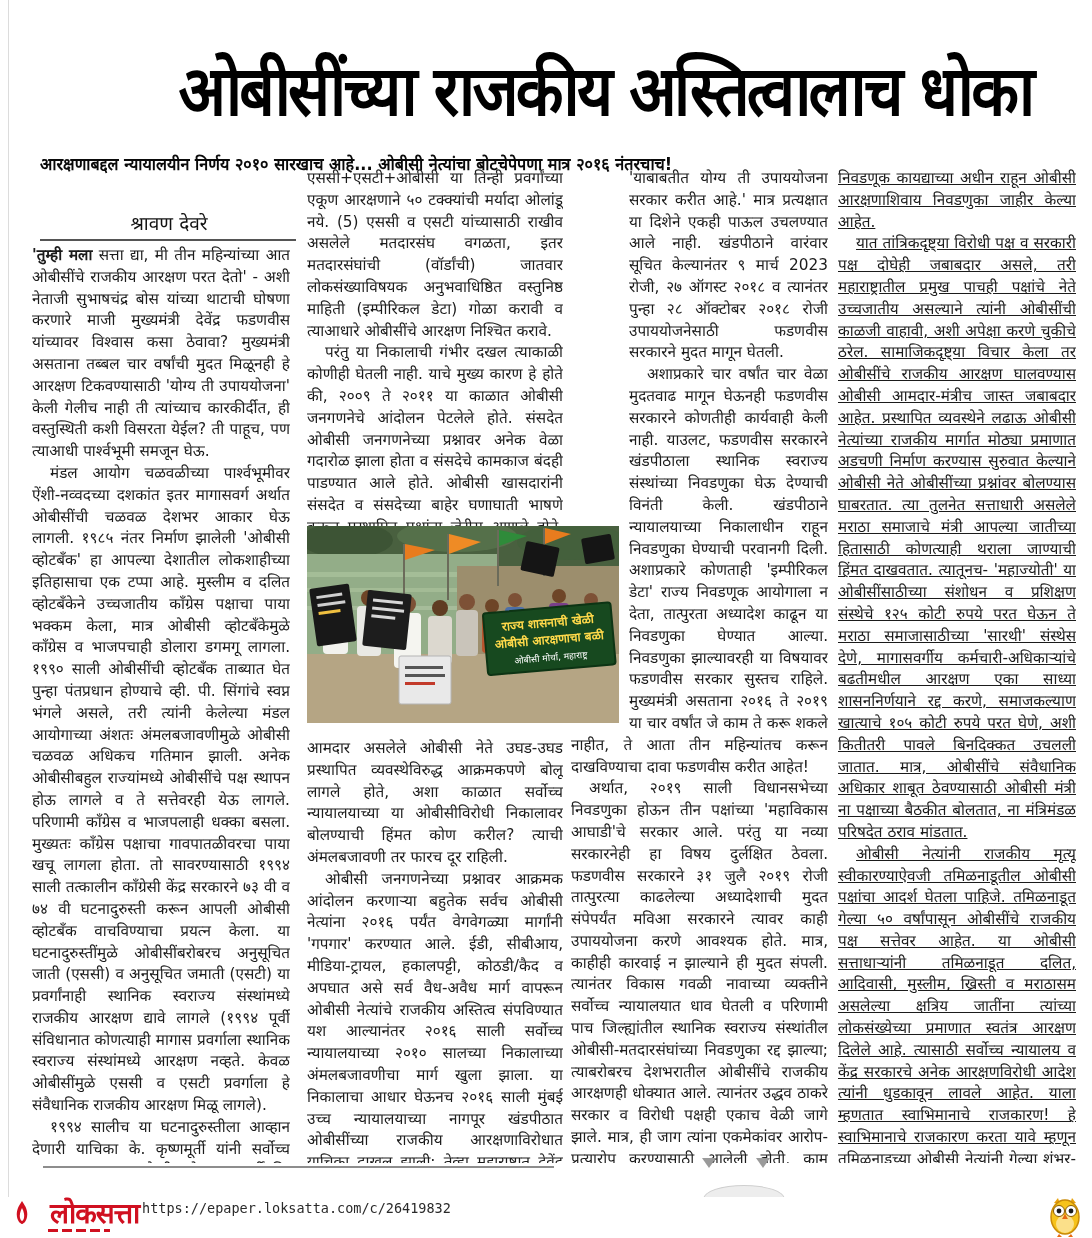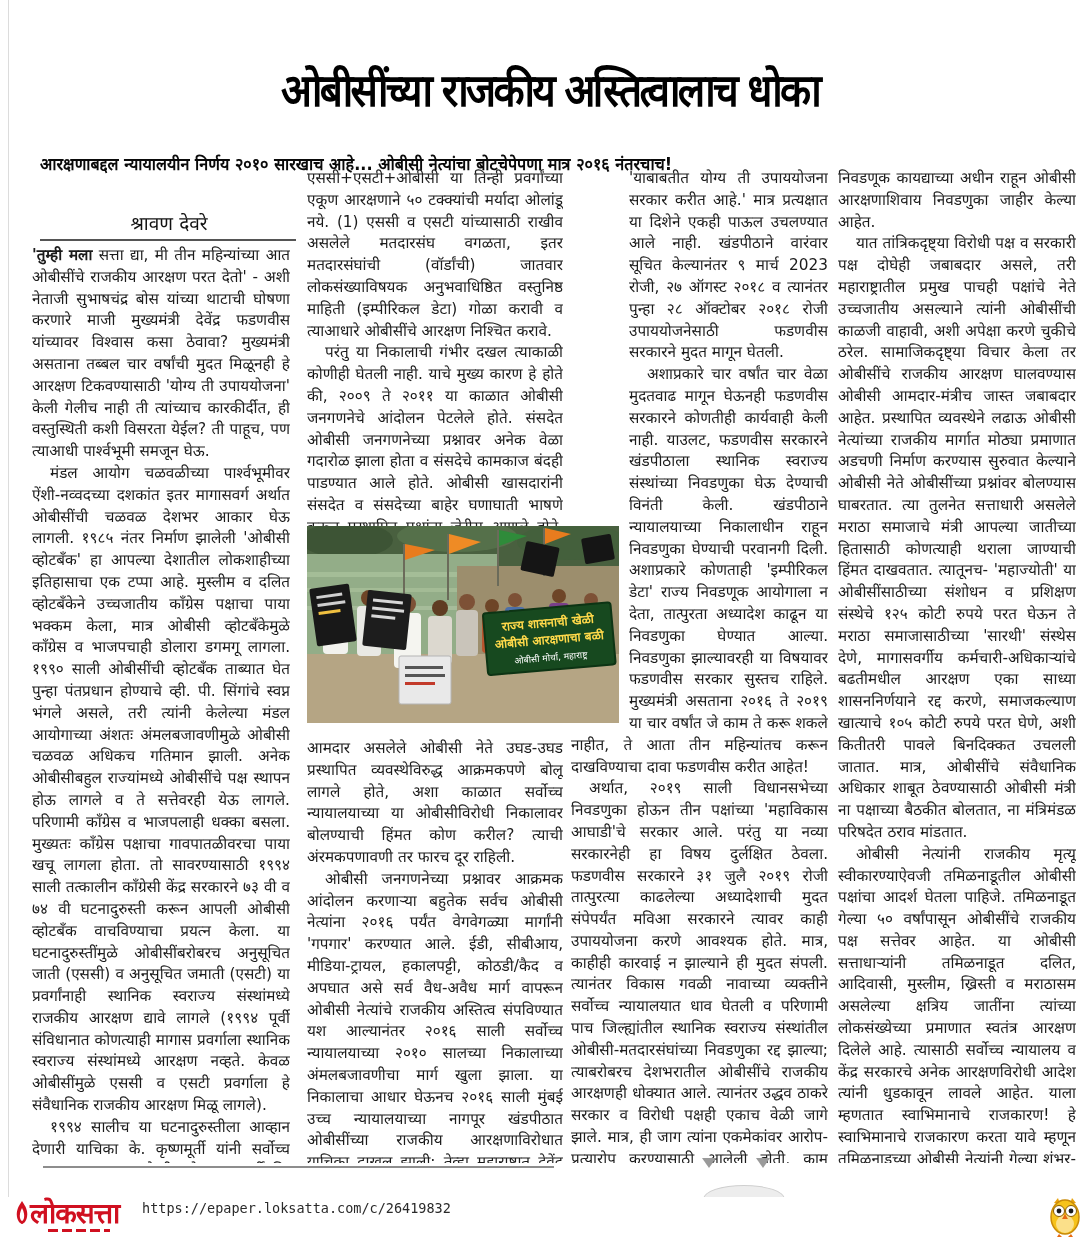--- a/index.html
+++ b/index.html
@@ -4,56 +4,56 @@
 <style>
   html,body{margin:0;padding:0;}
   body{
     width:1092px;height:1238px;position:relative;background:#ffffff;
     font-family:"DejaVu Sans","Liberation Sans",sans-serif;color:#161616;overflow:hidden;
   }
   .left-border{position:absolute;left:8px;top:0;width:1px;height:1197px;background:#dcdcdc;}
   
   .headline{
     position:absolute;left:20px;right:12px;top:40px;height:104px;
-    font-size:45px;font-weight:900;color:#000;text-align:center;
+    font-size:69px;font-weight:900;color:#000;text-align:right;
     letter-spacing:-3px;white-space:nowrap;overflow:hidden;line-height:102px;
   }
   .headline span{display:inline-block;transform:scaleX(.9);transform-origin:center;}
   .subheadline{
     position:absolute;left:40px;right:8px;top:146px;height:38px;
     font-size:17px;font-weight:800;color:#0a0a0a;white-space:nowrap;overflow:hidden;line-height:36px;
   }
   .subheadline span{display:inline-block;transform:scaleX(.95);transform-origin:left;}
   .byline{position:absolute;left:40px;top:210px;width:258px;text-align:center;
     font-size:19px;font-weight:400;color:#111;}
   .byline-rule{position:absolute;left:40px;top:239px;width:256px;height:2px;background:#555;}
   
   .col{position:absolute;font-size:15.3px;line-height:21.8px;text-align:justify;
     overflow:hidden;color:#1b1b1b;}
   .col p{margin:0;text-indent:18px;}
   .col p.noindent{text-indent:0;}
   #col1{left:32px;top:245px;width:258px;height:918px;}
   #col2{left:307px;top:168px;width:256px;height:995px;}
   #col3{left:571px;top:168px;width:257px;height:995px;}
-  #col4{left:838px;top:168px;width:238px;height:995px;}
+  #col4{left:838px;top:168px;width:238px;height:995px;text-decoration:underline;}
   .col2-top{height:358px;overflow:hidden;}
   .photo-gap{height:212px;}
   .photo-cut{float:left;width:58px;height:200px;margin-top:358px;}
   
   #photo{position:absolute;left:307px;top:526px;width:312px;height:197px;
     box-shadow:0 0 0 1px #c9c9c9 inset;}
   
   .bottom-rule{position:absolute;left:43px;top:1166px;width:511px;height:2px;background:#8d8d8d;}
   .curl-tri{position:absolute;width:0;height:0;border-left:7px solid transparent;
     border-right:7px solid transparent;border-top:10px solid #9a9a9a;}
   .curl-ellipse{position:absolute;left:703px;top:1185px;width:80px;height:26px;
     border-radius:50%;background:#ededed;border:1px solid #cfcfcf;}
   .footer{position:absolute;left:0;top:1197px;width:1092px;height:41px;background:#ffffff;}
   .logo-wrap{position:absolute;left:14px;top:3px;display:flex;align-items:flex-start;}
-  .logo-text{font-size:28px;font-weight:900;color:#d01020;line-height:28px;letter-spacing:-1px;}
+  .logo-text{font-size:28px;font-weight:900;color:#d01020;line-height:28px;letter-spacing:-1px;margin-left:20px;}
   .logo-tagline{width:62px;height:3px;margin:1px 0 0 18px;
     background:repeating-linear-gradient(90deg,#d01020 0 10px,transparent 10px 14px);}
   .stamp{position:absolute;left:142px;top:2px;font-family:"DejaVu Sans Mono","Liberation Mono",monospace;
     font-size:13.5px;color:#2a2a2a;line-height:18px;white-space:nowrap;}
   .owl{position:absolute;right:8px;top:0px;}
 </style>
 </head>
 <body>
 
 <div class="left-border"></div>
@@ -64,25 +64,25 @@
 <div class="byline-rule"></div>
 
 <div id="col1" class="col">
   <p class="noindent"><b>'तुम्ही मला</b><span> सत्ता द्या, मी तीन महिन्यांच्या आत ओबीसींचे राजकीय आरक्षण परत देतो' - अशी नेताजी सुभाषचंद्र बोस यांच्या थाटाची घोषणा करणारे माजी मुख्यमंत्री देवेंद्र फडणवीस यांच्यावर विश्वास कसा ठेवावा? मुख्यमंत्री असताना तब्बल चार वर्षांची मुदत मिळूनही हे आरक्षण टिकवण्यासाठी 'योग्य ती उपाययोजना' केली गेलीच नाही ती त्यांच्याच कारकीर्दीत, ही वस्तुस्थिती कशी विसरता येईल? ती पाहूच, पण त्याआधी पार्श्वभूमी समजून घेऊ.</span></p>
   <p>मंडल आयोग चळवळीच्या पार्श्वभूमीवर ऐंशी-नव्वदच्या दशकांत इतर मागासवर्ग अर्थात ओबीसींची चळवळ देशभर आकार घेऊ लागली. १९८५ नंतर निर्माण झालेली 'ओबीसी व्होटबँक' हा आपल्या देशातील लोकशाहीच्या इतिहासाचा एक टप्पा आहे. मुस्लीम व दलित व्होटबँकेने उच्चजातीय काँग्रेस पक्षाचा पाया भक्कम केला, मात्र ओबीसी व्होटबँकेमुळे काँग्रेस व भाजपचाही डोलारा डगमगू लागला. १९९० साली ओबीसींची व्होटबँक ताब्यात घेत पुन्हा पंतप्रधान होण्याचे व्ही. पी. सिंगांचे स्वप्न भंगले असले, तरी त्यांनी केलेल्या मंडल आयोगाच्या अंशतः अंमलबजावणीमुळे ओबीसी चळवळ अधिकच गतिमान झाली. अनेक ओबीसीबहुल राज्यांमध्ये ओबीसींचे पक्ष स्थापन होऊ लागले व ते सत्तेवरही येऊ लागले. परिणामी काँग्रेस व भाजपलाही धक्का बसला. मुख्यतः काँग्रेस पक्षाचा गावपातळीवरचा पाया खचू लागला होता. तो सावरण्यासाठी १९९४ साली तत्कालीन काँग्रेसी केंद्र सरकारने ७३ वी व ७४ वी घटनादुरुस्ती करून आपली ओबीसी व्होटबँक वाचविण्याचा प्रयत्न केला. या घटनादुरुस्तींमुळे ओबीसींबरोबरच अनुसूचित जाती (एससी) व अनुसूचित जमाती (एसटी) या प्रवर्गांनाही स्थानिक स्वराज्य संस्थांमध्ये राजकीय आरक्षण द्यावे लागले (१९९४ पूर्वी संविधानात कोणत्याही मागास प्रवर्गाला स्थानिक स्वराज्य संस्थांमध्ये आरक्षण नव्हते. केवळ ओबीसींमुळे एससी व एसटी प्रवर्गाला हे संवैधानिक राजकीय आरक्षण मिळू लागले).</p>
   <p>१९९४ सालीच या घटनादुरुस्तीला आव्हान देणारी याचिका के. कृष्णमूर्ती यांनी सर्वोच्च न्यायालयात दाखल केली. 'के. कृष्णमूर्ती वि. भारत सरकार' या याचिकेचा निकाल २०१० साली आला. या निकालातील तीन महत्त्वाचे मुद्दे पुढीलप्रमाणे होते : (१) सर्वोच्च न्यायालयाने ७३ वी व ७४ वी घटनादुरुस्ती वैध ठरवली. (२)</p>
 </div>
 
 <div id="col2" class="col">
   <div class="col2-top">
-    <p class="noindent">एससी+एसटी+ओबीसी या तिन्ही प्रवर्गांच्या एकूण आरक्षणाने ५० टक्क्यांची मर्यादा ओलांडू नये. (1) एससी व एसटी यांच्यासाठी राखीव असलेले मतदारसंघ वगळता, इतर मतदारसंघांची (वॉर्डांची) जातवार लोकसंख्याविषयक अनुभवाधिष्ठित वस्तुनिष्ठ माहिती (इम्पीरिकल डेटा) गोळा करावी व त्याआधारे ओबीसींचे आरक्षण निश्चित करावे.</p>
+    <p class="noindent">एससी+एसटी+ओबीसी या तिन्ही प्रवर्गांच्या एकूण आरक्षणाने ५० टक्क्यांची मर्यादा ओलांडू नये. (5) एससी व एसटी यांच्यासाठी राखीव असलेले मतदारसंघ वगळता, इतर मतदारसंघांची (वॉर्डांची) जातवार लोकसंख्याविषयक अनुभवाधिष्ठित वस्तुनिष्ठ माहिती (इम्पीरिकल डेटा) गोळा करावी व त्याआधारे ओबीसींचे आरक्षण निश्चित करावे.</p>
     <p>परंतु या निकालाची गंभीर दखल त्याकाळी कोणीही घेतली नाही. याचे मुख्य कारण हे होते की, २००९ ते २०११ या काळात ओबीसी जनगणनेचे आंदोलन पेटलेले होते. संसदेत ओबीसी जनगणनेच्या प्रश्नावर अनेक वेळा गदारोळ झाला होता व संसदेचे कामकाज बंदही पाडण्यात आले होते. ओबीसी खासदारांनी संसदेत व संसदेच्या बाहेर घणाघाती भाषणे करून प्रस्थापित पक्षांना जेरीस आणले होते. उच्चजातीय पक्षांचेच खासदार-</p>
   </div>
   <div class="photo-gap"></div>
-  <p class="noindent">आमदार असलेले ओबीसी नेते उघड-उघड प्रस्थापित व्यवस्थेविरुद्ध आक्रमकपणे बोलू लागले होते, अशा काळात सर्वोच्च न्यायालयाच्या या ओबीसीविरोधी निकालावर बोलण्याची हिंमत कोण करील? त्याची अंरमकपणावणी तर फारच दूर राहिली.</p>
+  <p class="noindent">आमदार असलेले ओबीसी नेते उघड-उघड प्रस्थापित व्यवस्थेविरुद्ध आक्रमकपणे बोलू लागले होते, अशा काळात सर्वोच्च न्यायालयाच्या या ओबीसीविरोधी निकालावर बोलण्याची हिंमत कोण करील? त्याची अंमलबजावणी तर फारच दूर राहिली.</p>
   <p>ओबीसी जनगणनेच्या प्रश्नावर आक्रमक आंदोलन करणाऱ्या बहुतेक सर्वच ओबीसी नेत्यांना २०१६ पर्यंत वेगवेगळ्या मार्गांनी 'गपगार' करण्यात आले. ईडी, सीबीआय, मीडिया-ट्रायल, हकालपट्टी, कोठडी/कैद व अपघात असे सर्व वैध-अवैध मार्ग वापरून ओबीसी नेत्यांचे राजकीय अस्तित्व संपविण्यात यश आल्यानंतर २०१६ साली सर्वोच्च न्यायालयाच्या २०१० सालच्या निकालाच्या अंमलबजावणीचा मार्ग खुला झाला. या निकालाचा आधार घेऊनच २०१६ साली मुंबई उच्च न्यायालयाच्या नागपूर खंडपीठात ओबीसींच्या राजकीय आरक्षणाविरोधात याचिका दाखल झाली; तेव्हा महाराष्ट्रात देवेंद्र फडणवीस मुख्यमंत्री होते. खंडपीठासमोर झालेल्या पहिल्याच सुनावणीत फडणवीस सरकारतर्फे असे सांगण्यात आले की,</p>
 </div>
 
 <div id="col3" class="col">
   <span class="photo-cut"></span>
   <p class="noindent">'याबाबतीत योग्य ती उपाययोजना सरकार करीत आहे.' मात्र प्रत्यक्षात या दिशेने एकही पाऊल उचलण्यात आले नाही. खंडपीठाने वारंवार सूचित केल्यानंतर ९ मार्च 2023 रोजी, २७ ऑगस्ट २०१८ व त्यानंतर पुन्हा २८ ऑक्टोबर २०१८ रोजी उपाययोजनेसाठी फडणवीस सरकारने मुदत मागून घेतली.</p>
   <p>अशाप्रकारे चार वर्षांत चार वेळा मुदतवाढ मागून घेऊनही फडणवीस सरकारने कोणतीही कार्यवाही केली नाही. याउलट, फडणवीस सरकारने खंडपीठाला स्थानिक स्वराज्य संस्थांच्या निवडणुका घेऊ देण्याची विनंती केली. खंडपीठाने न्यायालयाच्या निकालाधीन राहून निवडणुका घेण्याची परवानगी दिली. अशाप्रकारे कोणताही 'इम्पीरिकल डेटा' राज्य निवडणूक आयोगाला न देता, तात्पुरता अध्यादेश काढून या निवडणुका घेण्यात आल्या. निवडणुका झाल्यावरही या विषयावर फडणवीस सरकार सुस्तच राहिले. मुख्यमंत्री असताना २०१६ ते २०१९ या चार वर्षांत जे काम ते करू शकले नाहीत, ते आता तीन महिन्यांतच करून दाखविण्याचा दावा फडणवीस करीत आहेत!</p>
   <p>अर्थात, २०१९ साली विधानसभेच्या निवडणुका होऊन तीन पक्षांच्या 'महाविकास आघाडी'चे सरकार आले. परंतु या नव्या सरकारनेही हा विषय दुर्लक्षित ठेवला. फडणवीस सरकारने ३१ जुलै २०१९ रोजी तात्पुरत्या काढलेल्या अध्यादेशाची मुदत संपेपर्यंत मविआ सरकारने त्यावर काही उपाययोजना करणे आवश्यक होते. मात्र, काहीही कारवाई न झाल्याने ही मुदत संपली. त्यानंतर विकास गवळी नावाच्या व्यक्तीने सर्वोच्च न्यायालयात धाव घेतली व परिणामी पाच जिल्ह्यांतील स्थानिक स्वराज्य संस्थांतील ओबीसी-मतदारसंघांच्या निवडणुका रद्द झाल्या; त्याबरोबरच देशभरातील ओबीसींचे राजकीय आरक्षणही धोक्यात आले. त्यानंतर उद्धव ठाकरे सरकार व विरोधी पक्षही एकाच वेळी जागे झाले. मात्र, ही जाग त्यांना एकमेकांवर आरोप-प्रत्यारोप करण्यासाठी आलेली होती, काम करण्यासाठी नव्हे. 'इम्पीरिकल डेटा' गोळा करण्यासाठी व योग्य ते निष्कर्ष काढून ओबीसी आरक्षण वाचविण्यासाठी ताबडतोब विशेष तज्ज्ञ आयोग नेमणे अपेक्षित होते. परंतु तसे न करता, राज्य मागास आयोगालाच हे काम करायला सांगणे म्हणजे अज्ञानाची परिसीमा गाठणे होय! दरम्यान निवडणूक आयोगाने</p>
 </div>
 

